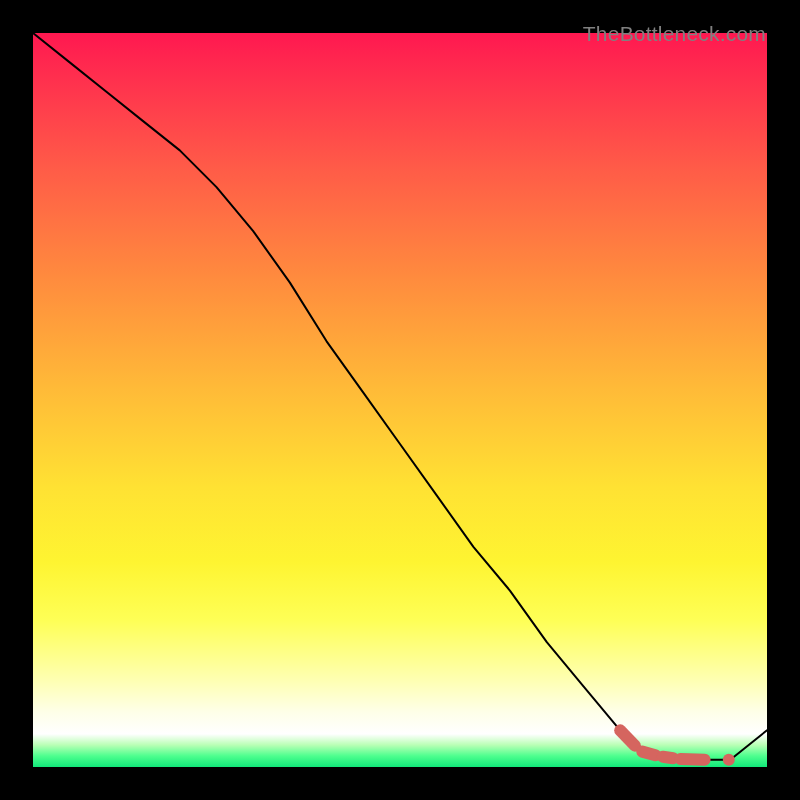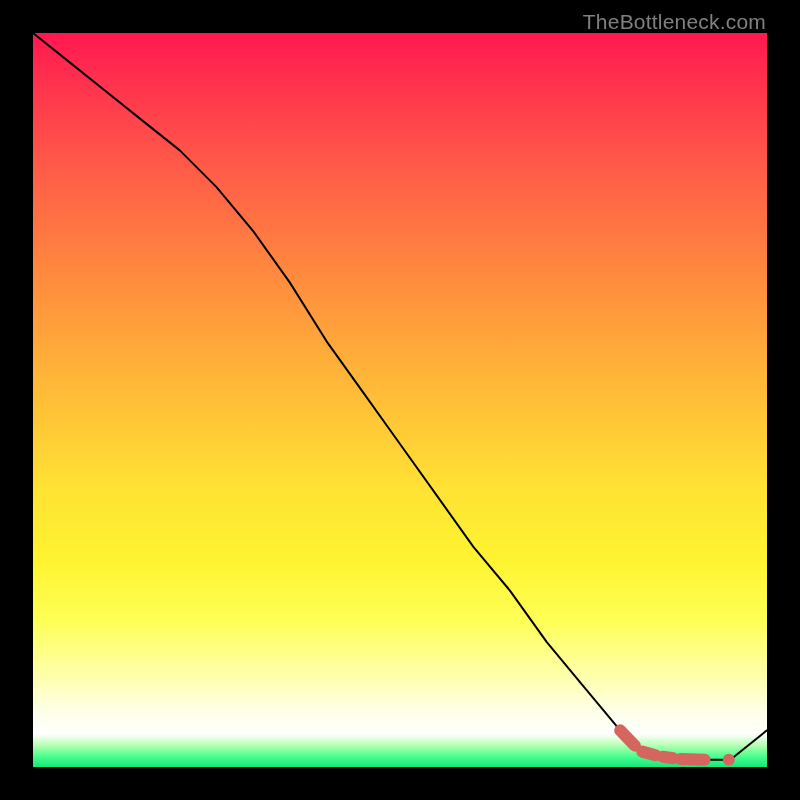--- a/index.html
+++ b/index.html
@@ -37,21 +37,21 @@
       #feffb0 88%,
       #feffe8 92.5%,
       #ffffff 95.5%,
       #b9ffb5 97%,
       #4dff8e 98.5%,
       #12e87a 100%
     );
   }
   .watermark {
     position: absolute;
-    top: 10px;
+    top: 22px;
     right: 34px;
     color: #808080;
     font-size: 21px;
     letter-spacing: 0.2px;
     user-select: none;
   }
   svg.overlay {
     position: absolute;
     left: 33px;
     top: 33px;

